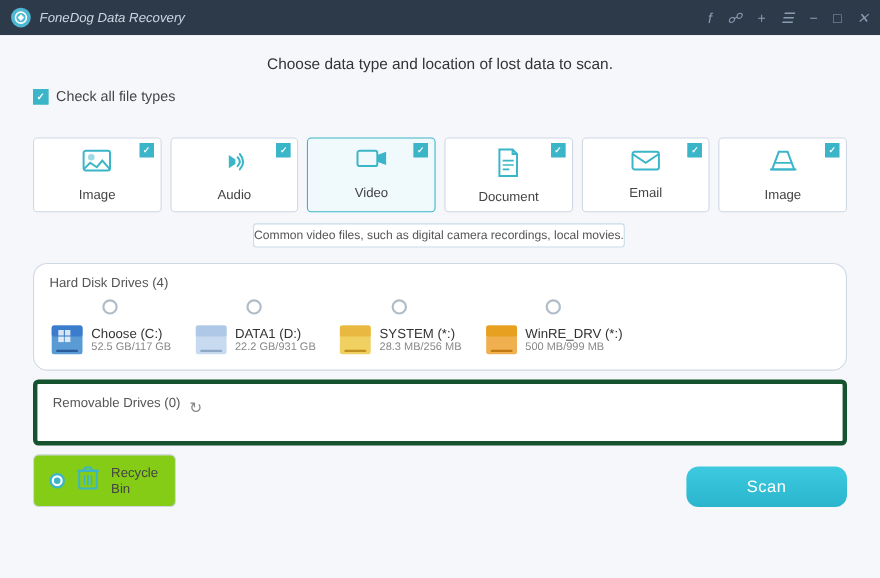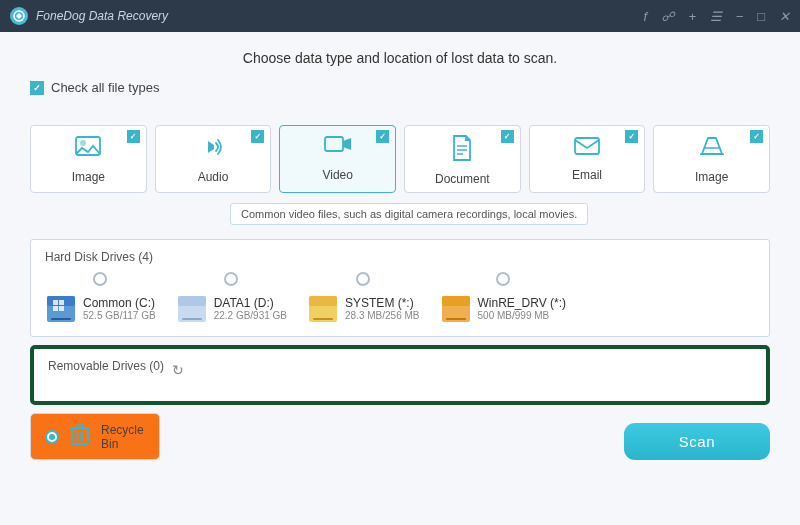--- a/index.html
+++ b/index.html
@@ -145,32 +145,32 @@
     }
     .data-type-label {
       font-size: 12px;
       color: #444;
     }
     
     .tooltip {
       background: white;
       border: 1px solid #c8dce8;
       border-radius: 3px;
-      padding: 4px 10px;
+      padding: 4px 0;
       font-size: 11px;
       color: #555;
       margin-bottom: 8px;
       display: inline-block;
       margin-left: 200px;
       white-space: nowrap;
     }
     
     .drive-section {
       border: 1px solid #d0d8e4;
-      border-radius: 3px;
+      border-radius: 13px;
       background: white;
       margin-bottom: 8px;
       padding: 10px 14px;
     }
     .drive-section-title {
       font-size: 12px;
       color: #555;
       margin-bottom: 8px;
       font-weight: 500;
     }
@@ -227,21 +227,21 @@
     }
     .refresh-icon {
       color: #888;
       font-size: 14px;
       cursor: pointer;
     }
     
     .recycle-section {
       border: 1px solid #d0d8e4;
       border-radius: 5px;
-      background: #f97316;
+      background: #84cc16;
       padding: 8px 14px;
       display: flex;
       align-items: center;
       gap: 10px;
       width: 130px;
     }
     .recycle-radio {
       width: 14px;
       height: 14px;
       border-radius: 50%;
@@ -412,21 +412,21 @@
               <rect x="2" y="6" width="28" height="10" rx="2" fill="#3b7ccc"></rect>
               <rect x="6" y="28" width="20" height="2" rx="1" fill="#2a5a9a"></rect>
 
               <rect x="8" y="10" width="5" height="5" fill="white" opacity="0.8"></rect>
               <rect x="14" y="10" width="5" height="5" fill="white" opacity="0.8"></rect>
               <rect x="8" y="16" width="5" height="5" fill="white" opacity="0.8"></rect>
               <rect x="14" y="16" width="5" height="5" fill="white" opacity="0.8"></rect>
             </svg>
           </div>
           <div>
-            <div class="drive-name">Common (C:)</div>
+            <div class="drive-name">Choose (C:)</div>
             <div class="drive-size">52.5 GB/117 GB</div>
           </div>
         </div>
       </div>
 
       <div class="drive-item">
         <div class="drive-radio-row">
           <div class="drive-radio"></div>
         </div>
         <div class="drive-icon-label">

